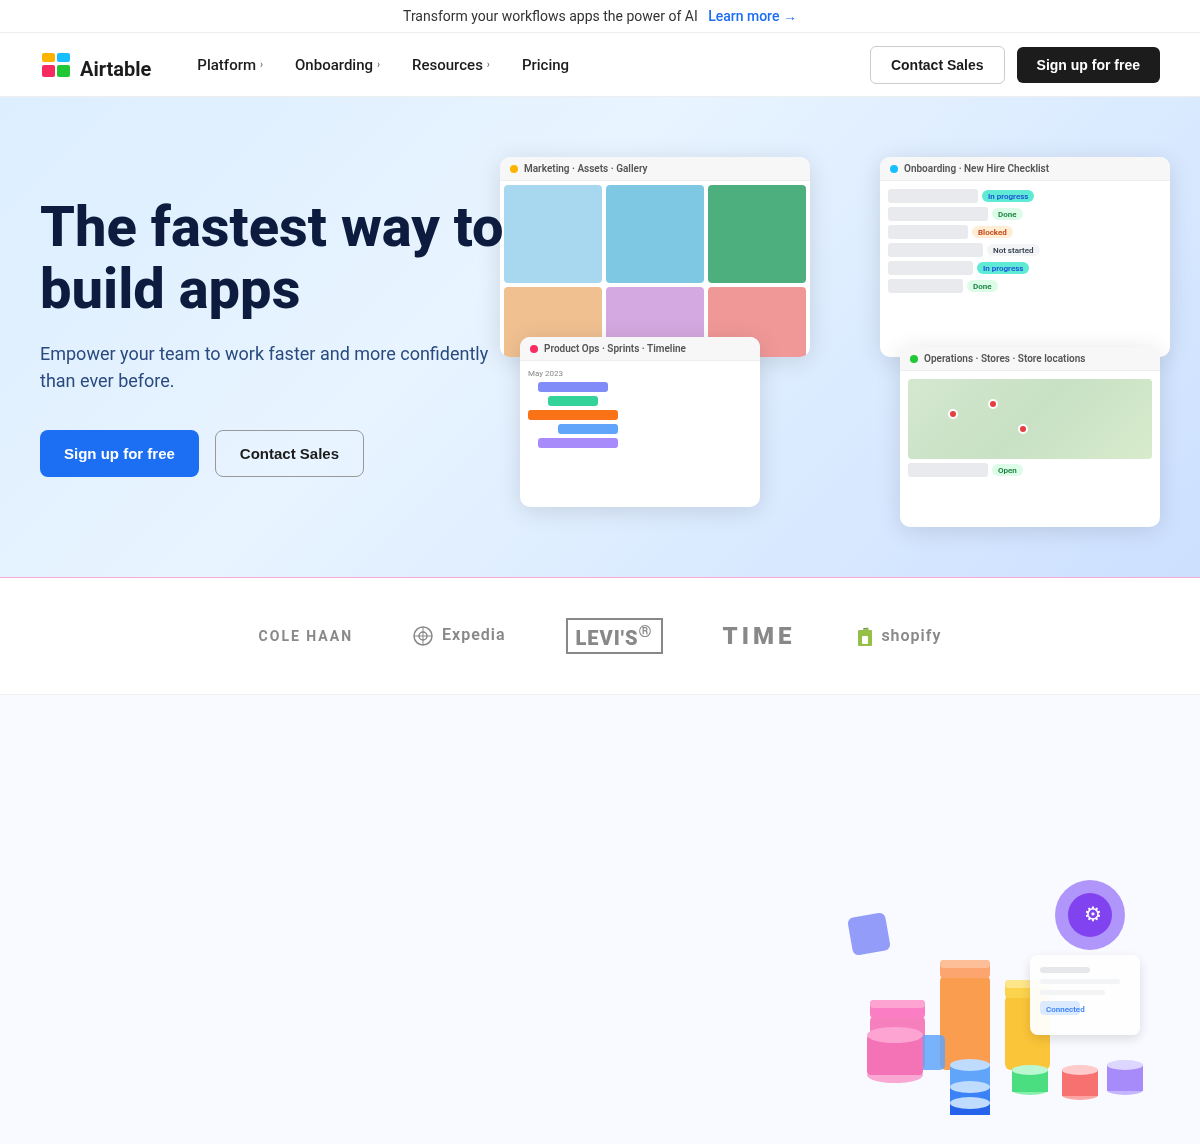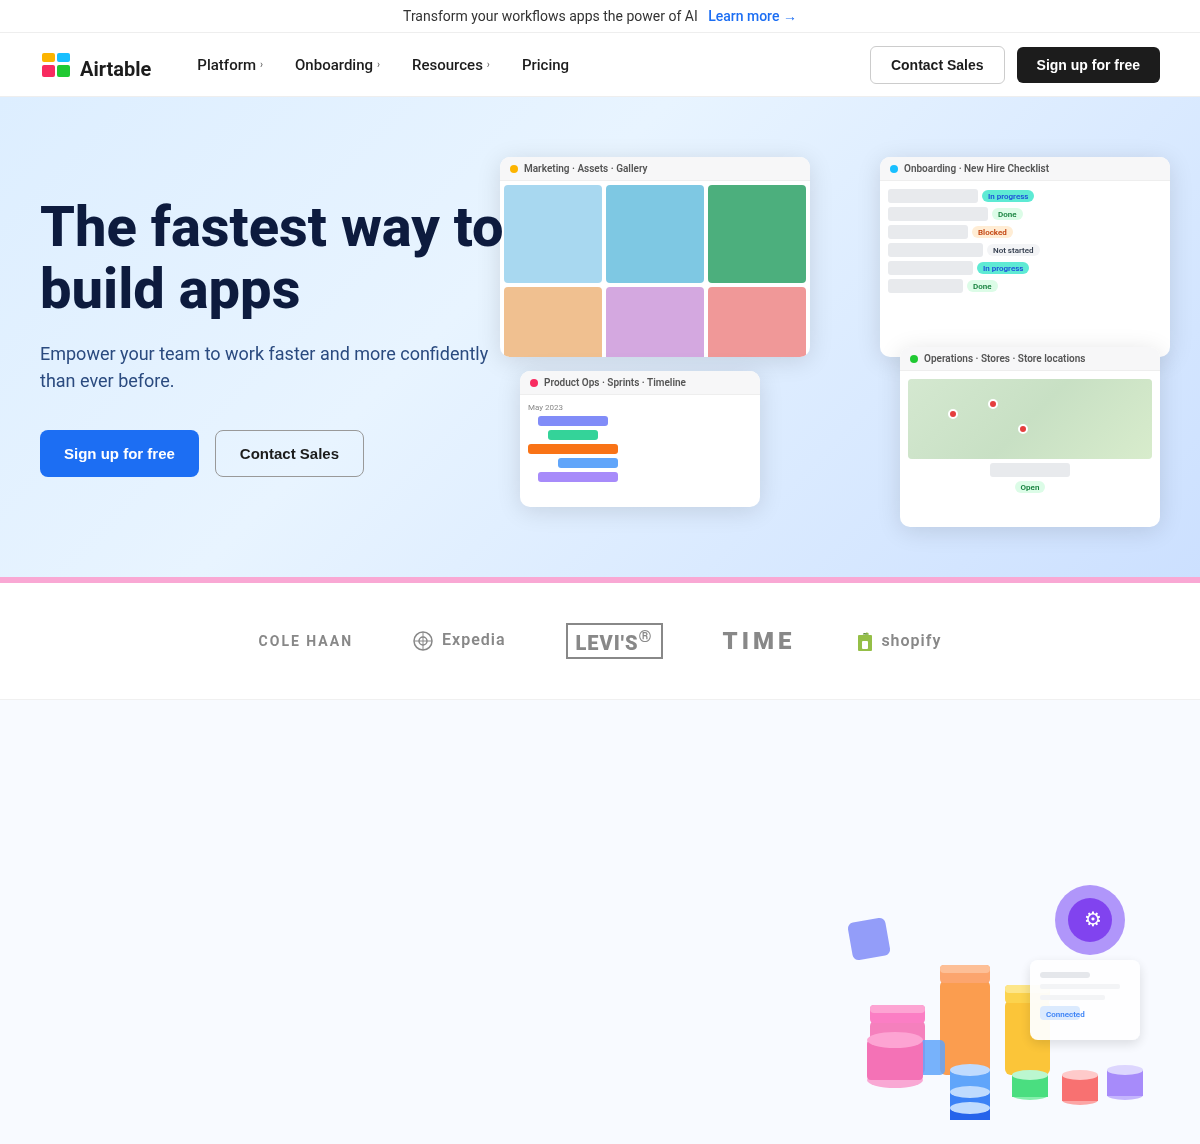--- a/index.html
+++ b/index.html
@@ -181,21 +181,21 @@
     .sc-onboarding {
       top: 10px;
       right: 10px;
       width: 290px;
       height: 200px;
     }
     .sc-product {
       bottom: 20px;
       left: 20px;
       width: 240px;
-      height: 136px;
+      height: 170px;
     }
     .sc-operations {
       bottom: 0px;
       right: 20px;
       width: 260px;
       height: 180px;
     }
     .card-header {
       background: #f7f7f8;
       padding: 6px 10px;
@@ -248,21 +248,21 @@
 
     
     .logos-section {
       background: #fff;
       padding: 40px 40px;
       display: flex;
       align-items: center;
       justify-content: center;
       gap: 60px;
       overflow: hidden;
-      border-top: 6px solid #f9a8d4;
+      border-top: 1px solid #f9a8d4;
       border-bottom: 1px solid #f0f0f0;
       text-align: center;
     }
     .logo-item {
       color: #888;
       font-size: 18px;
       font-weight: 700;
       letter-spacing: 1px;
       white-space: nowrap;
     }
@@ -438,21 +438,21 @@
         </div>
         <div class="card-body">
           <div style="background:#e8f4e8; border-radius:4px; height:80px; position:relative; overflow:hidden;">
 
             <div style="position:absolute; inset:0; background: linear-gradient(135deg, #d4e8d0 0%, #c8e0c4 50%, #d8eccc 100%);"></div>
 
             <div style="position:absolute; top:30px; left:40px; width:10px; height:10px; background:#e53e3e; border-radius:50%; border:2px solid #fff; z-index:2;"></div>
             <div style="position:absolute; top:20px; left:80px; width:10px; height:10px; background:#e53e3e; border-radius:50%; border:2px solid #fff; z-index:2;"></div>
             <div style="position:absolute; top:45px; left:110px; width:10px; height:10px; background:#e53e3e; border-radius:50%; border:2px solid #fff; z-index:2;"></div>
           </div>
-          <div class="mini-row" style="margin-top:4px;flex-direction:column;">
+          <div class="mini-row" style="margin-top:4px;">
             <div class="mini-cell" style="width:80px;"></div>
             <span class="mini-badge badge-green">Open</span>
           </div>
         </div>
       </div>
     </div>
   </div>
 </section>
 
 <div class="logos-section">

